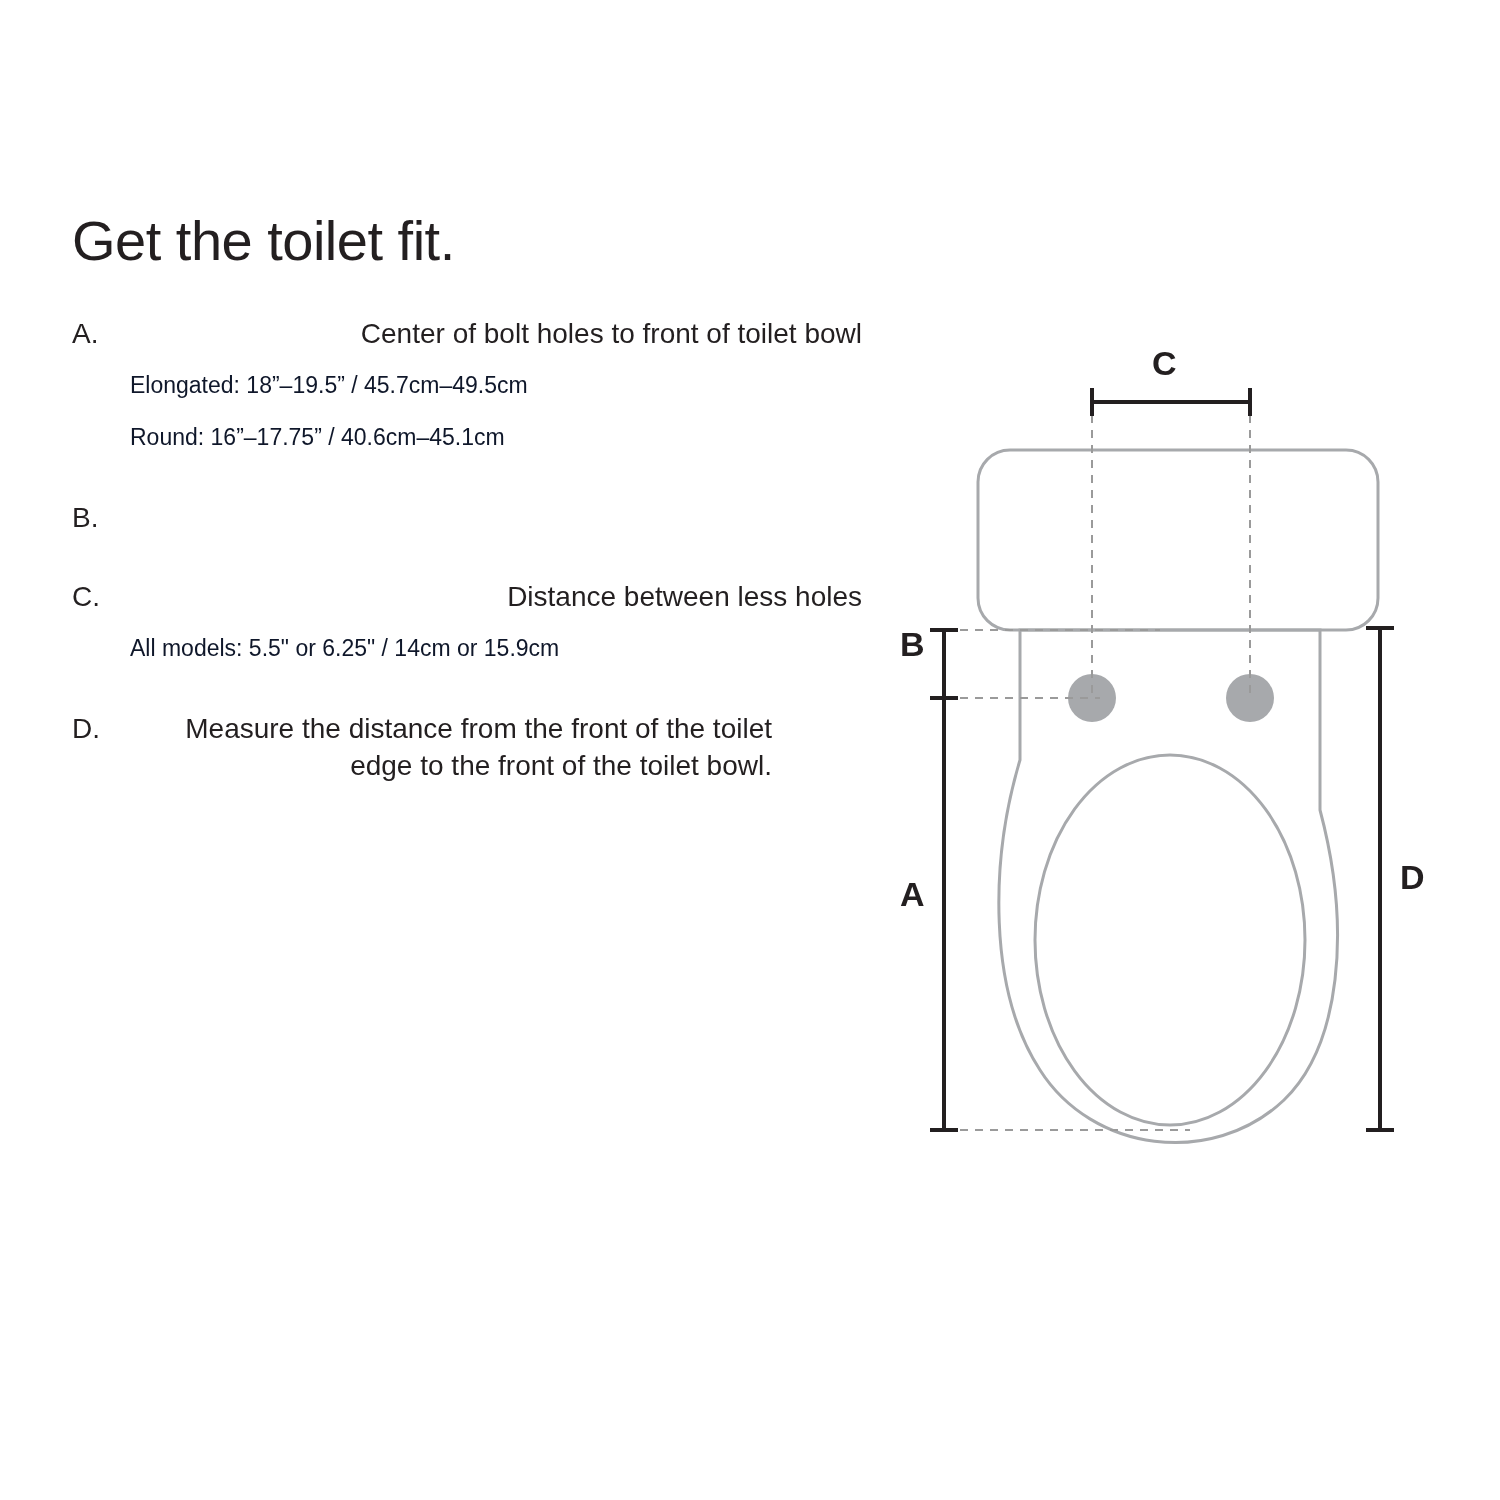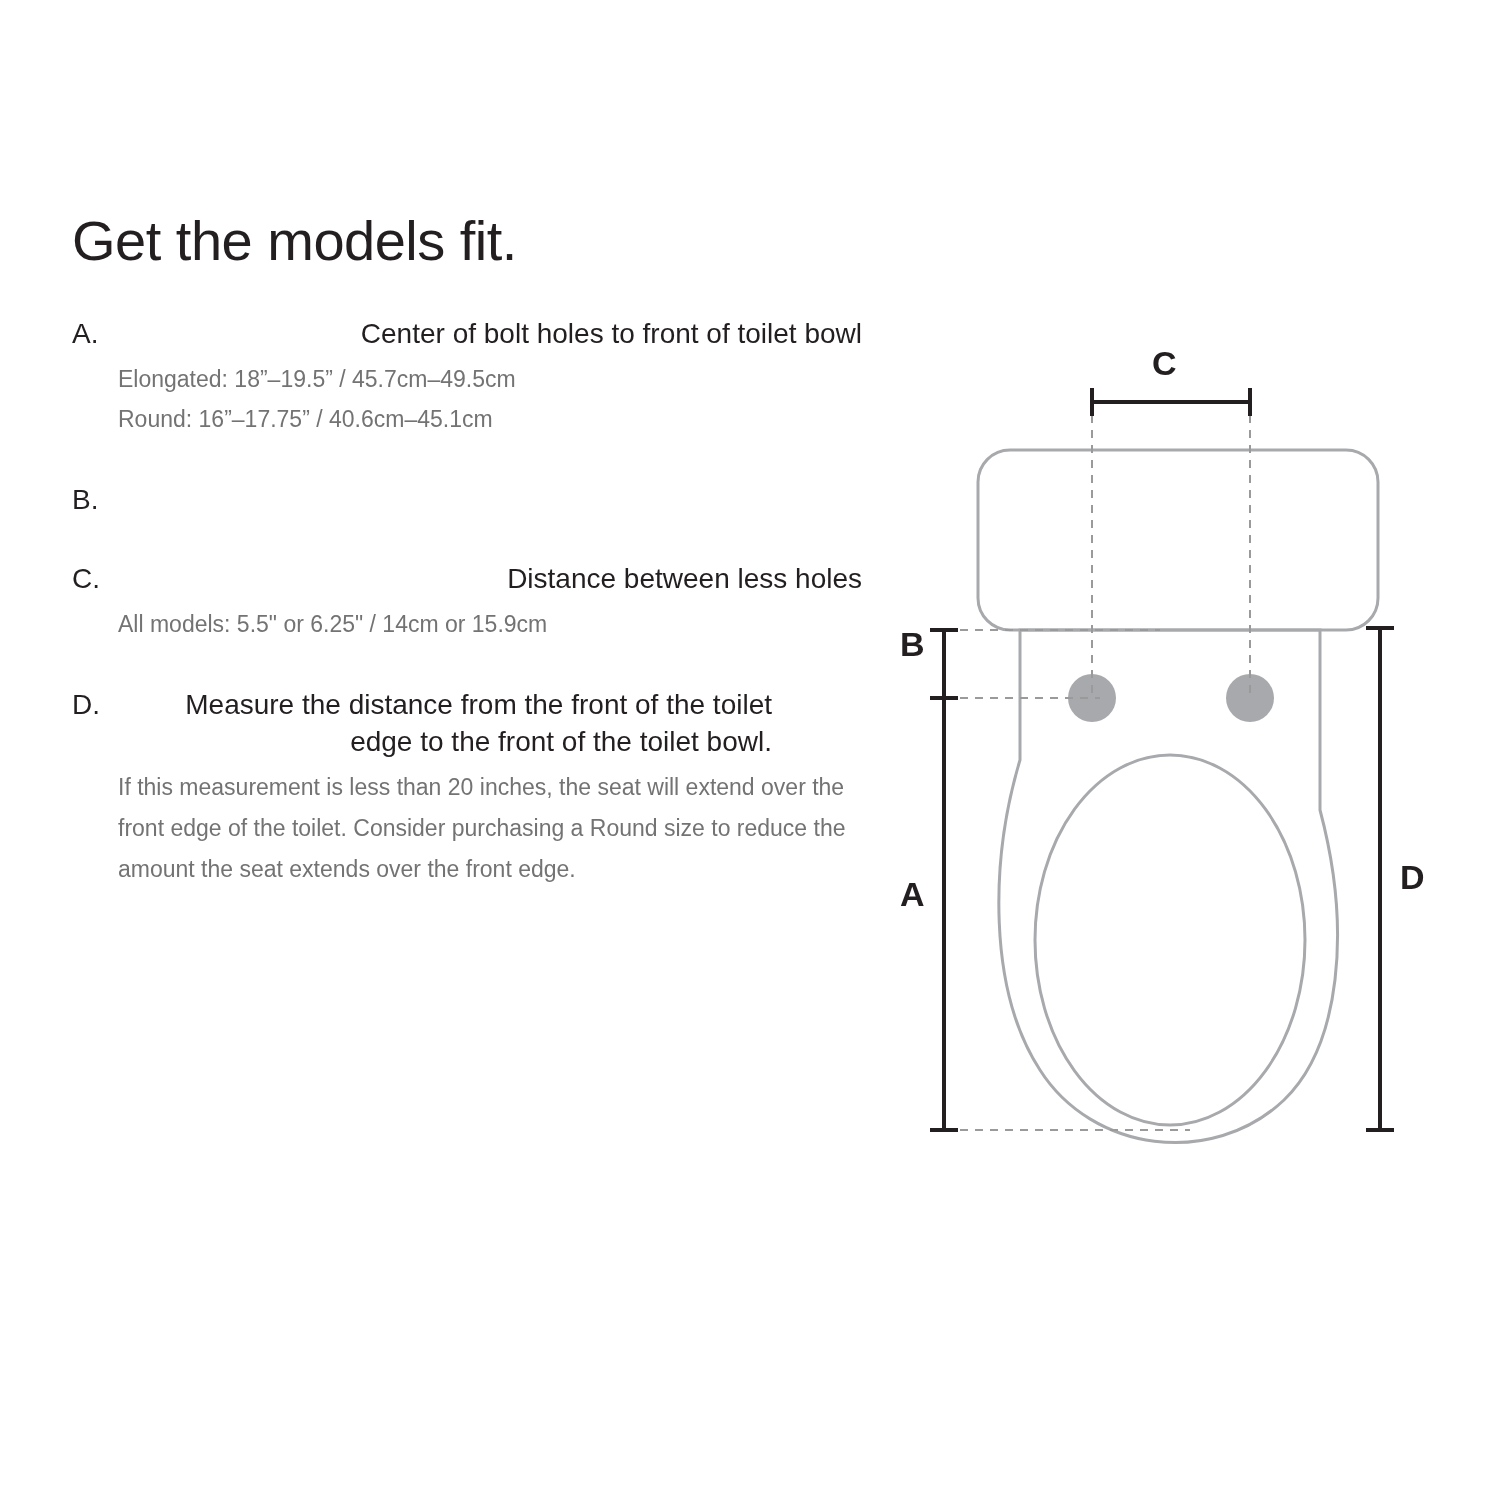--- a/index.html
+++ b/index.html
@@ -53,24 +53,24 @@
   }
   .item-heading-text {
     flex: 1 1 auto;
     text-align: right;
   }
   .item-body {
     margin-left: 46px;
     margin-top: 6px;
   }
   .item-body p {
-    margin: 0;
+    margin: 12px;
     font-size: 23px;
     line-height: 1.78;
-    color: #737373;
+    color: #0f172a;
     font-weight: 400;
   }
   .narrow-head .item-heading-text { max-width: 620px; }
   .itemD .item-head { max-width: 700px; }
 
   
   .diagram {
     position: absolute;
     left: 860px;
     top: 330px;
@@ -90,21 +90,21 @@
   .label-A { left: 40px; top: 545px; }
   .label-D { left: 540px; top: 528px; }
 </style>
 </head>
 <body>
 
 <div class="page">
 
   <div class="left-col">
 
-    <h1 class="title">Get the models fit.</h1>
+    <h1 class="title">Get the toilet fit.</h1>
 
     <div class="item itemA">
       <div class="item-head">
         <span class="item-letter">A.</span>
         <span class="item-heading-text">Center of bolt holes to front of toilet bowl</span>
       </div>
       <div class="item-body">
         <p>Elongated: 18”–19.5” / 45.7cm–49.5cm</p>
         <p>Round: 16”–17.75” / 40.6cm–45.1cm</p>
       </div>
@@ -123,23 +123,20 @@
       </div>
       <div class="item-body">
         <p>All models: 5.5" or 6.25" / 14cm or 15.9cm</p>
       </div>
     </div>
 
     <div class="item itemD">
       <div class="item-head">
         <span class="item-letter">D.</span>
         <span class="item-heading-text">Measure the distance from the front of the toilet edge to the front of the toilet bowl.</span>
-      </div>
-      <div class="item-body">
-        <p>If this measurement is less than 20 inches, the seat will extend over the front edge of the toilet. Consider purchasing a Round size to reduce the amount the seat extends over the front edge.</p>
       </div>
     </div>
 
   </div>
 
   <div class="diagram">
 
     <svg width="580" height="860" viewBox="0 0 580 860">
 
       <rect x="118" y="120" width="400" height="180" rx="32" ry="32" fill="none" stroke="#a7a9ac" stroke-width="3"></rect>

